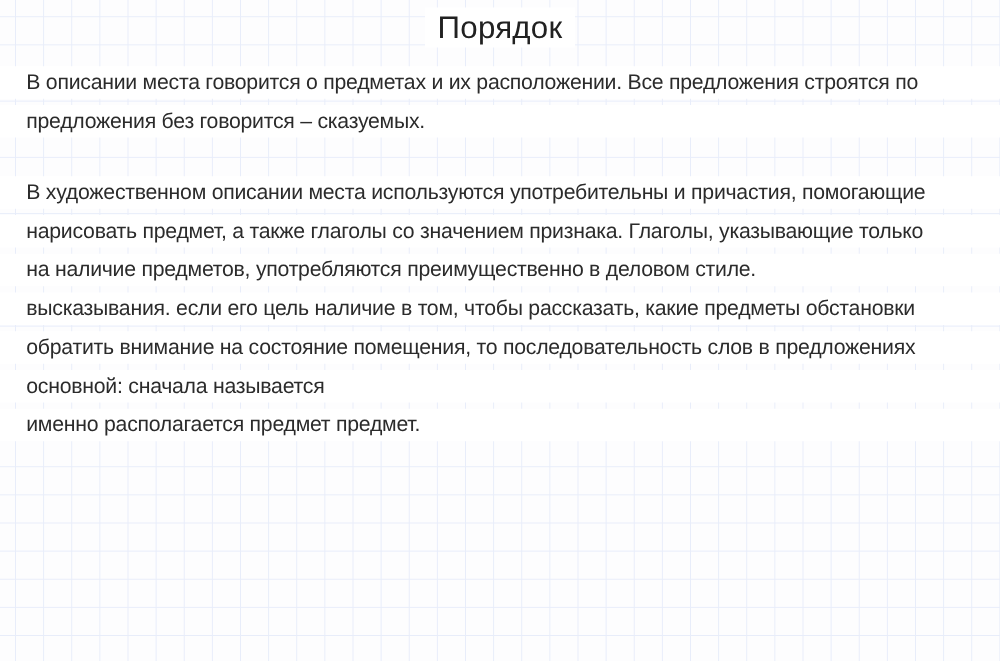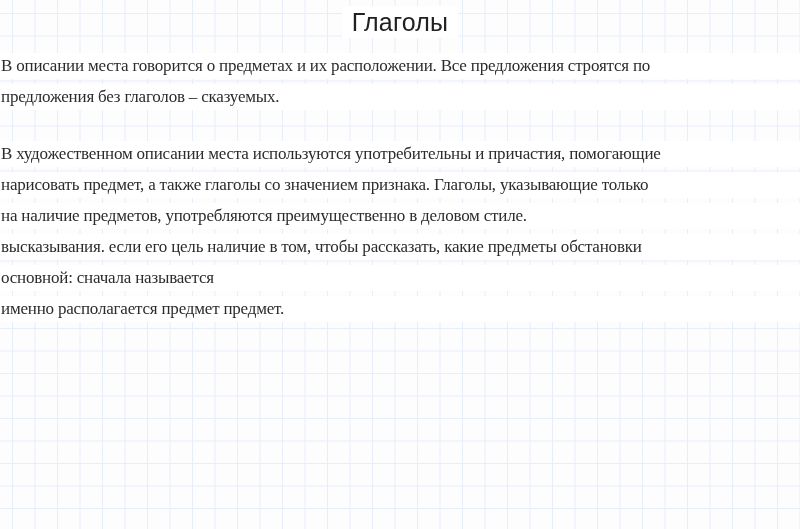--- a/index.html
+++ b/index.html
@@ -38,46 +38,46 @@
   }
   .content { width: 800px; }
   .paragraph { margin: 0; }
   .paragraph:nth-child(2) { margin-top: 31px; } 
   .paragraph:nth-child(4) { margin-top: 2px; }  
   .text-line {
     height: 26px;
     line-height: 26px;
     margin-bottom: 5px;           
     background: var(--line-background, #ffffff);
-    padding-left: 1px;
+    padding-left: 21px;
     font-size: 17px;
     letter-spacing: -0.2px;
     white-space: nowrap;
     overflow: hidden;
-    font-family: Liberation Serif, serif;
   }
 </style>
 </head>
 <body>
 
 <div class="page">
   <div class="title-row">
-    <h1 class="page-title">Глаголы</h1>
+    <h1 class="page-title">Порядок</h1>
   </div>
   <div class="content">
       <div class="paragraph">
         <div class="text-line">В описании места говорится о предметах и их расположении. Все предложения строятся по</div>
-        <div class="text-line">предложения без глаголов – сказуемых.</div>
+        <div class="text-line">предложения без говорится – сказуемых.</div>
       </div>
       <div class="paragraph">
         <div class="text-line">В художественном описании места используются употребительны и причастия, помогающие</div>
         <div class="text-line">нарисовать предмет, а также глаголы со значением признака. Глаголы, указывающие только</div>
         <div class="text-line">на наличие предметов, употребляются преимущественно в деловом стиле.</div>
       </div>
       <div class="paragraph">
         <div class="text-line">высказывания. если его цель наличие в том, чтобы рассказать, какие предметы обстановки</div>
+        <div class="text-line">обратить внимание на состояние помещения, то последовательность слов в предложениях</div>
         <div class="text-line">основной: сначала называется</div>
       </div>
       <div class="paragraph">
         <div class="text-line">именно располагается предмет предмет.</div>
       </div>
     </div>
 </div>
 
 </body></html>

